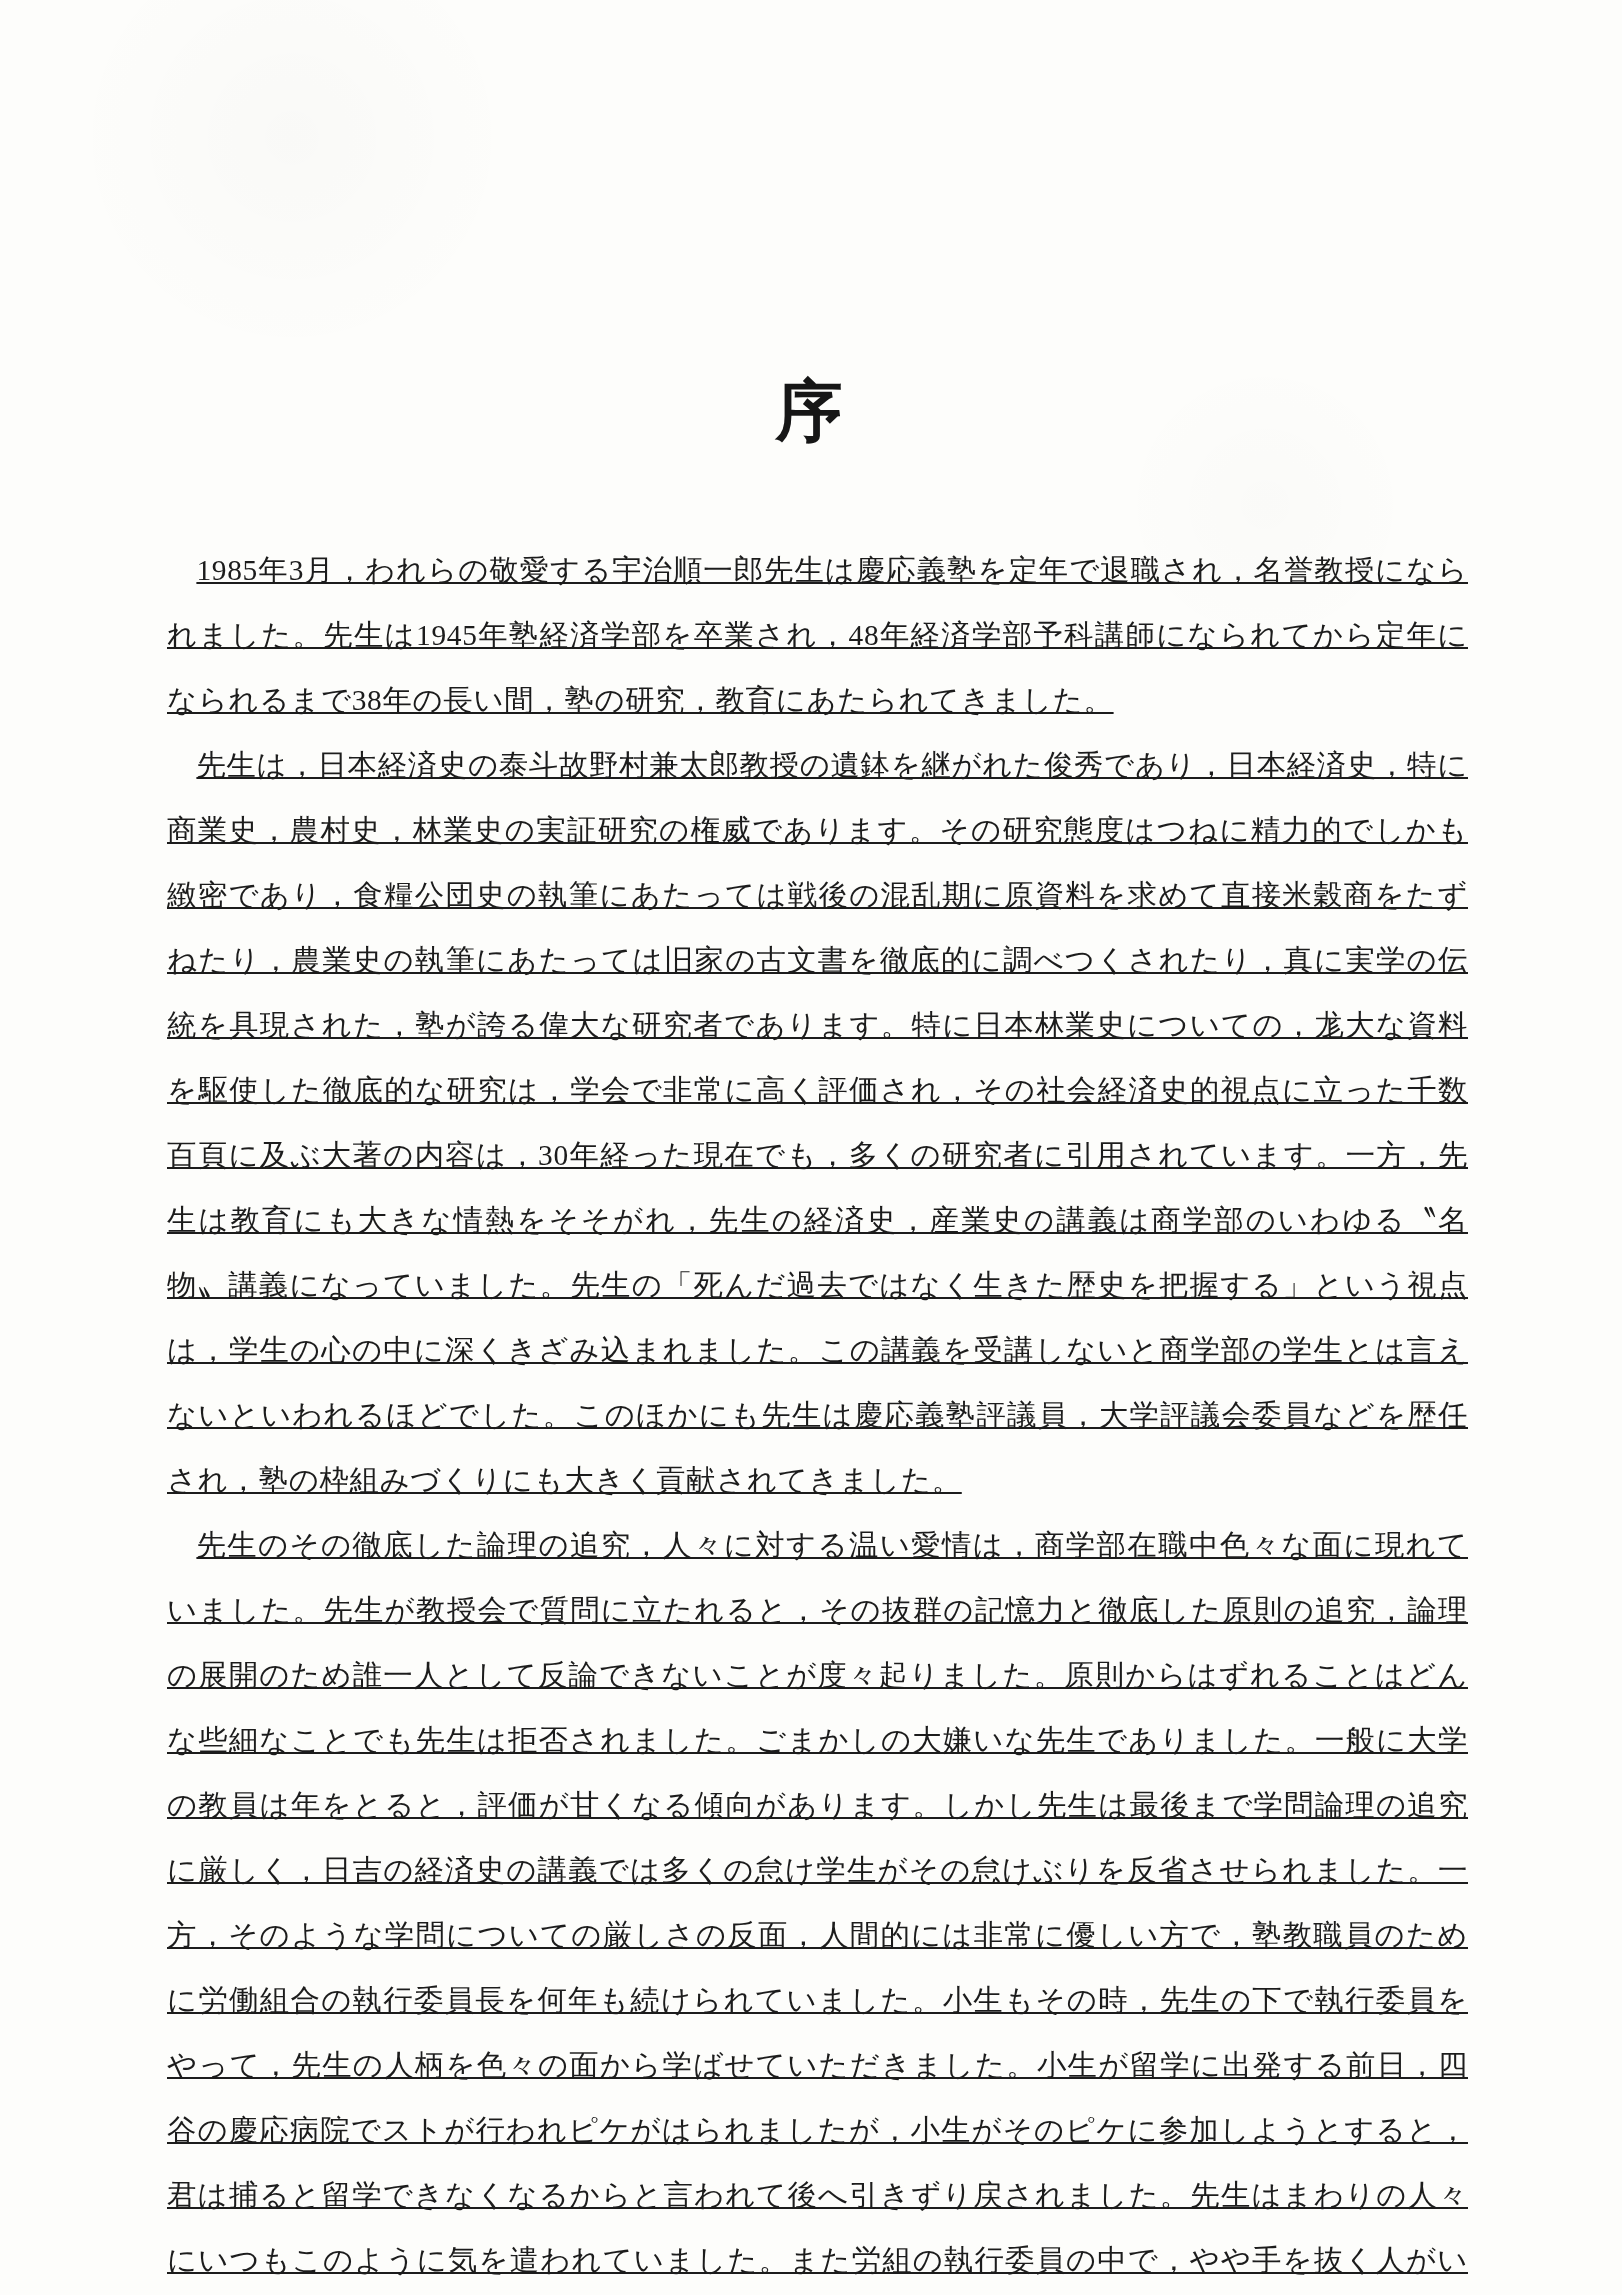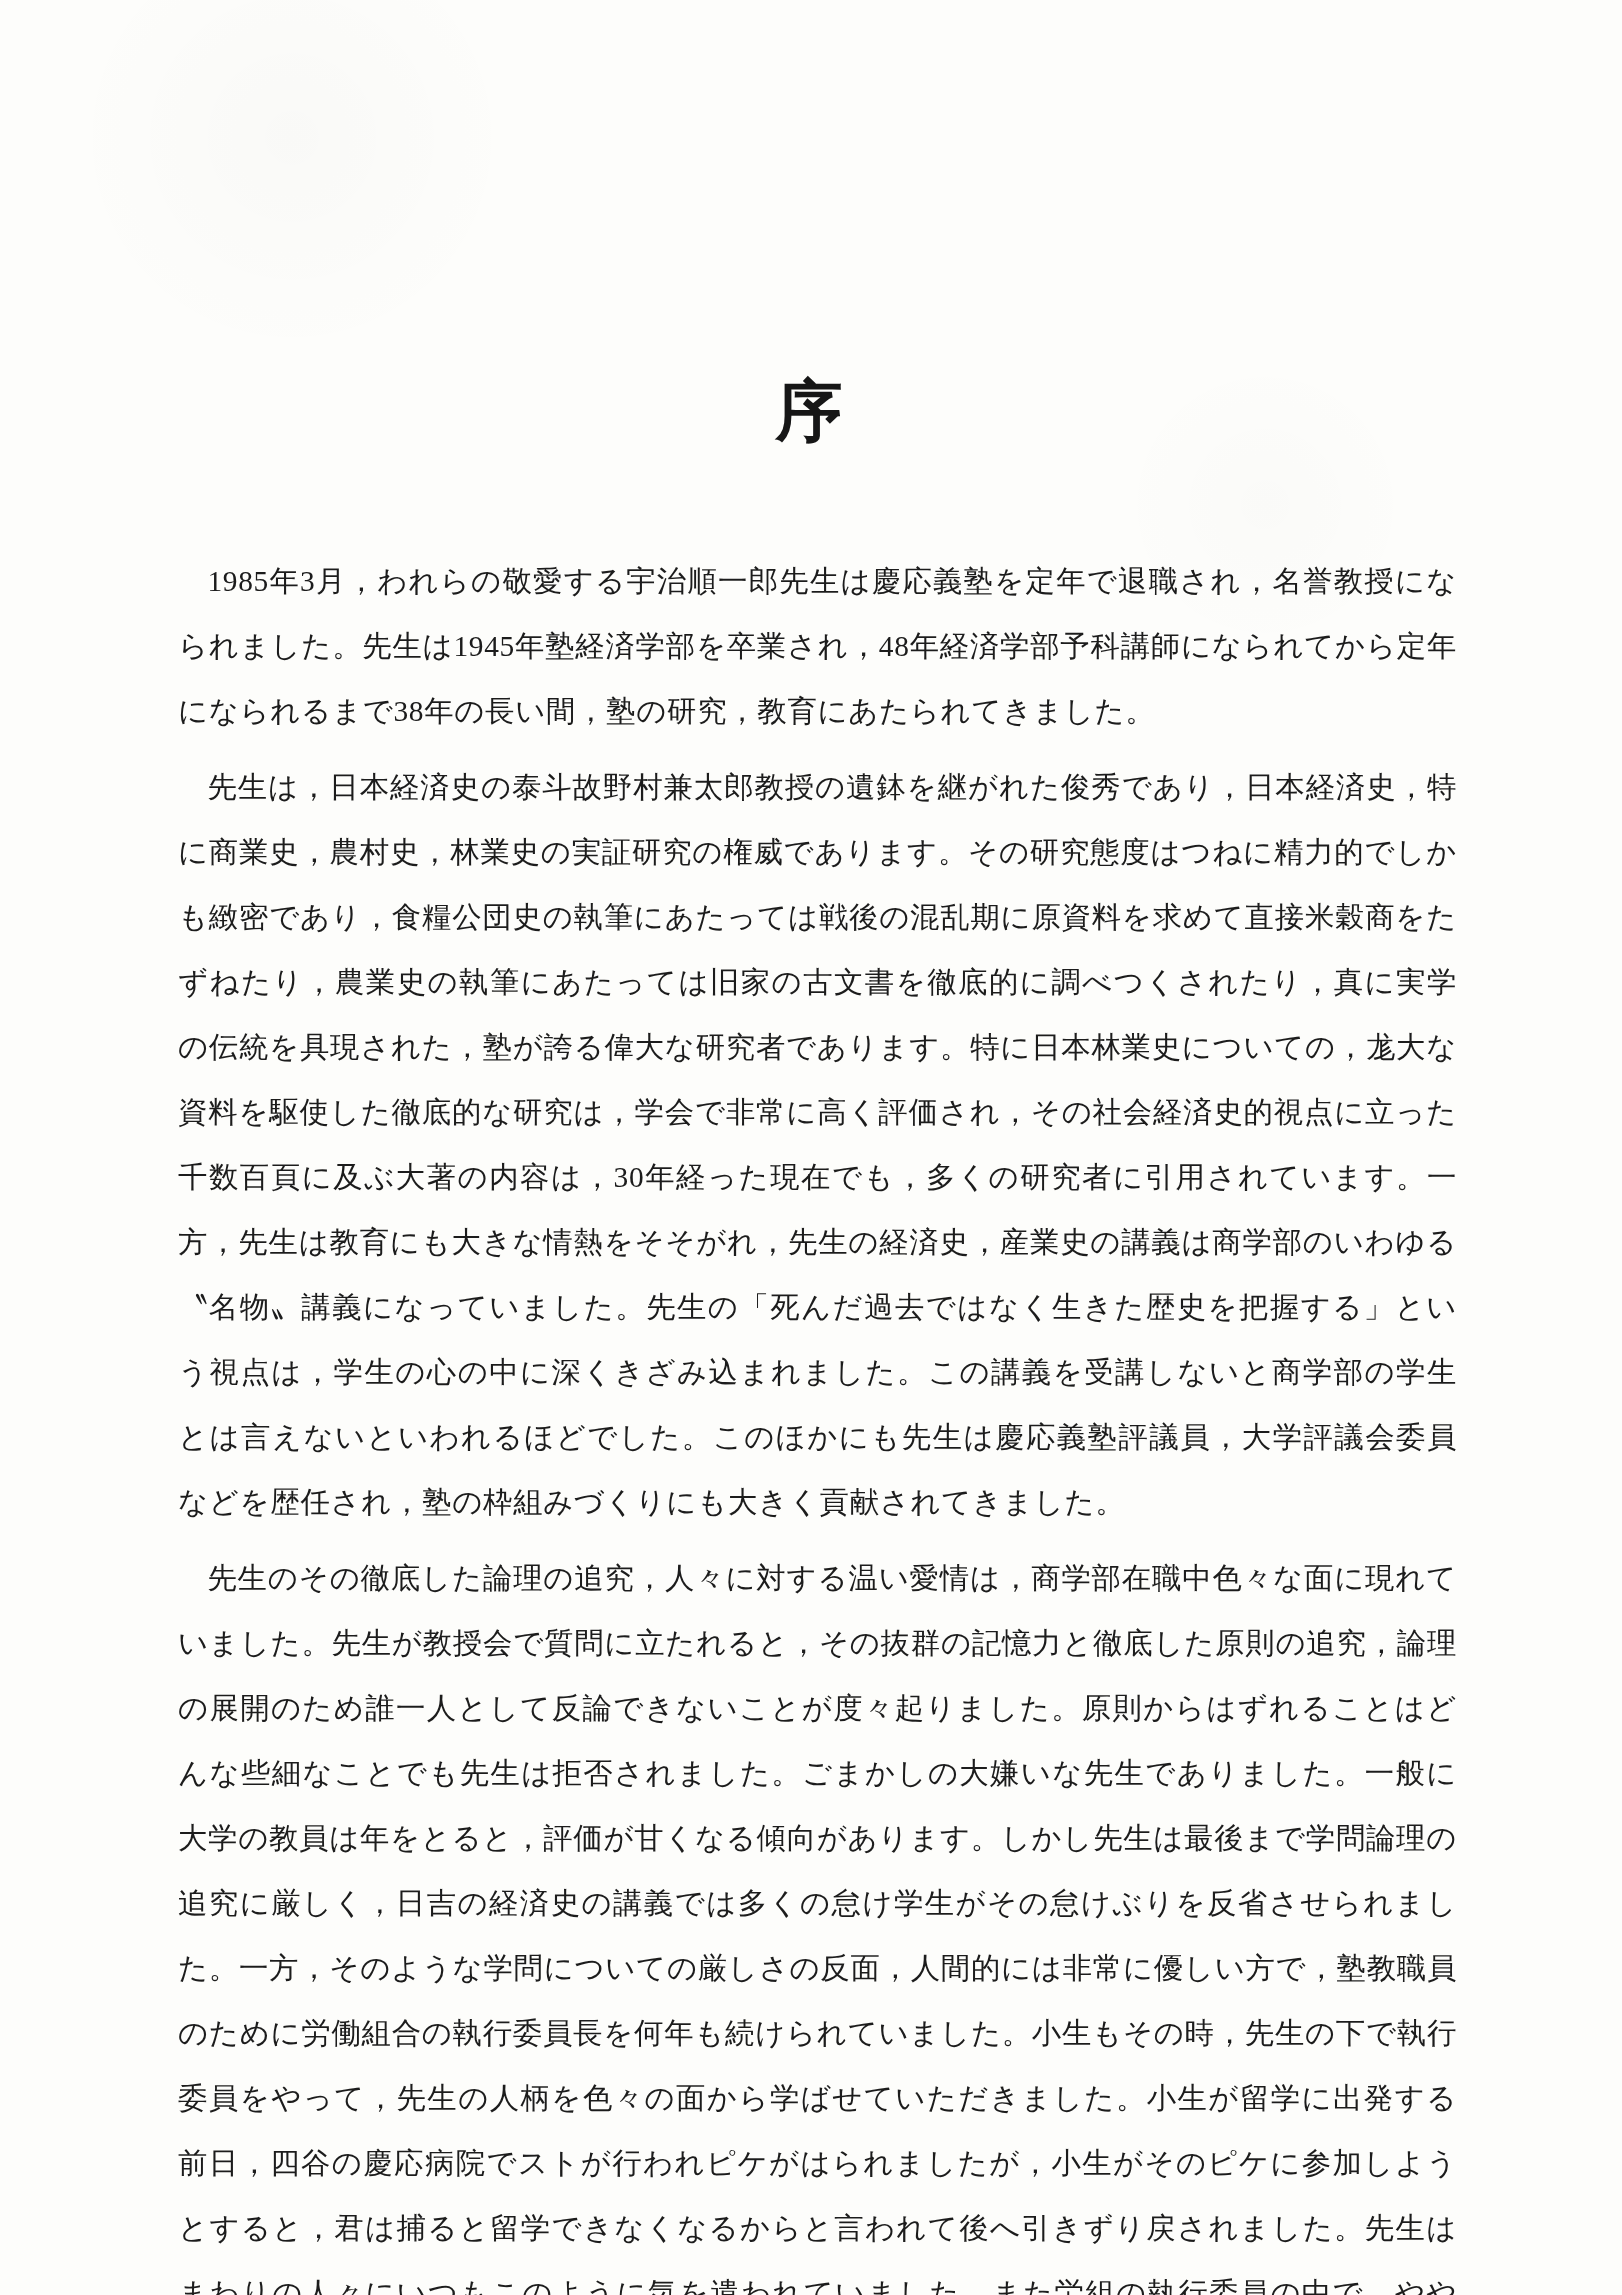--- a/index.html
+++ b/index.html
@@ -44,21 +44,22 @@
     width: 1301px;
     font-size: 29.4px;
     line-height: 65px;
     color: #1c1c1c;
     text-align: justify;
     letter-spacing: 0.7px;
   }
 
   .para {
     text-indent: 1em;
-    margin: 11px;
+    margin: 0;
+    text-decoration: underline;
   }
 </style>
 </head>
 <body>
 
 <div class="page">
 
   <h1 class="title">序</h1>
 
   <div class="content">

